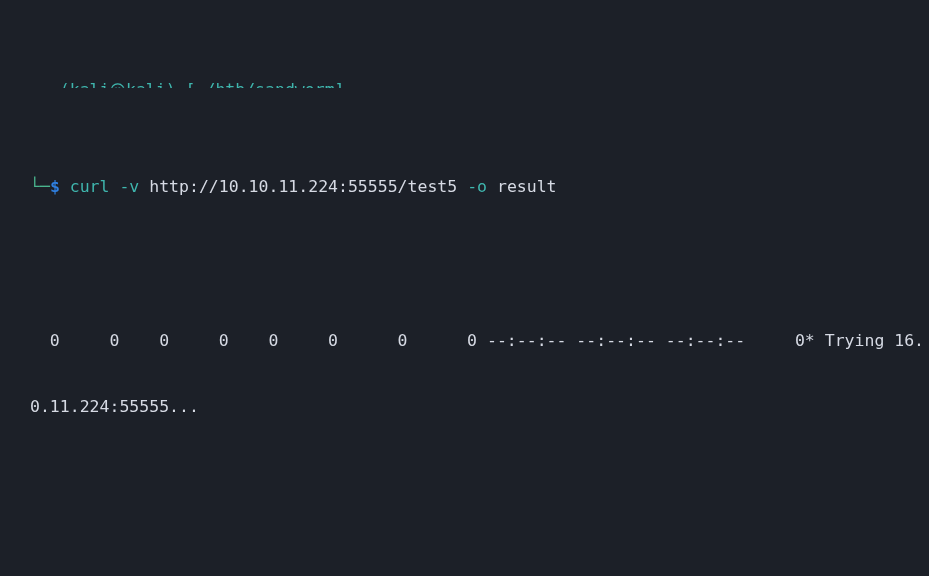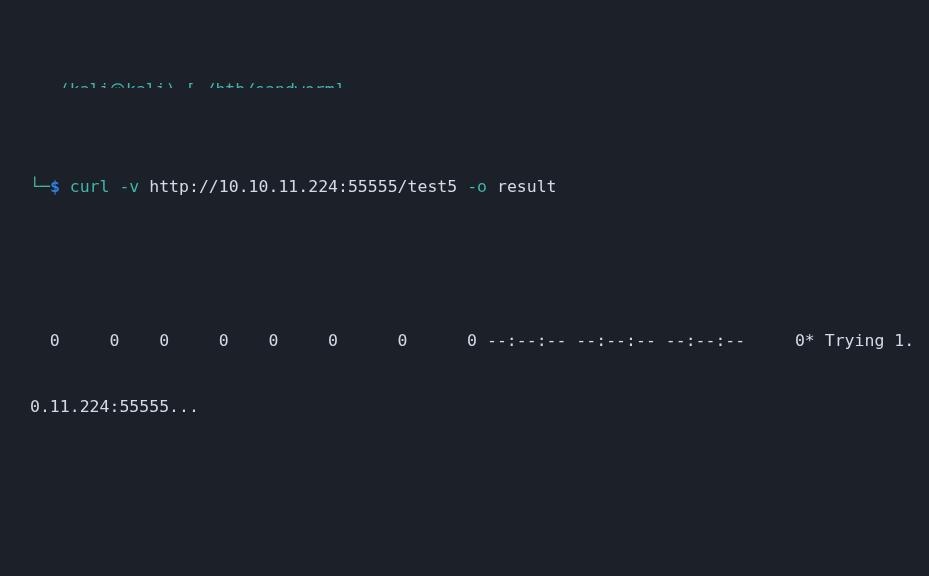--- a/index.html
+++ b/index.html
@@ -53,21 +53,21 @@
 
     
     <div class="line cut-row"><span class="c-prompt-seg">┌──(kali㉿kali)-[~/htb/sandworm]</span></div>
 
     
     <div class="line"><span class="c-green">└─</span><span class="c-blue">$</span><span class="c-white"> </span><span class="c-cyan">curl</span><span class="c-white"> </span><span class="c-cyan">-v</span><span class="c-white"> </span><span class="c-white">http://10.10.11.224:55555/test5</span><span class="c-white"> </span><span class="c-cyan">-o</span><span class="c-white"> </span><span class="c-white">result</span></div>
 
     
 
     
-    <div class="line c-white"><span>  0     0    0     0    0     0      0      0 --:--:-- --:--:-- --:--:--     0</span><span>* Trying 1.</span></div>
+    <div class="line c-white"><span>  0     0    0     0    0     0      0      0 --:--:-- --:--:-- --:--:--     0</span><span>* Trying 16.</span></div>
     <div class="line c-white">0.11.224:55555...</div>
 
     
     
     
 
     
     
     
     

